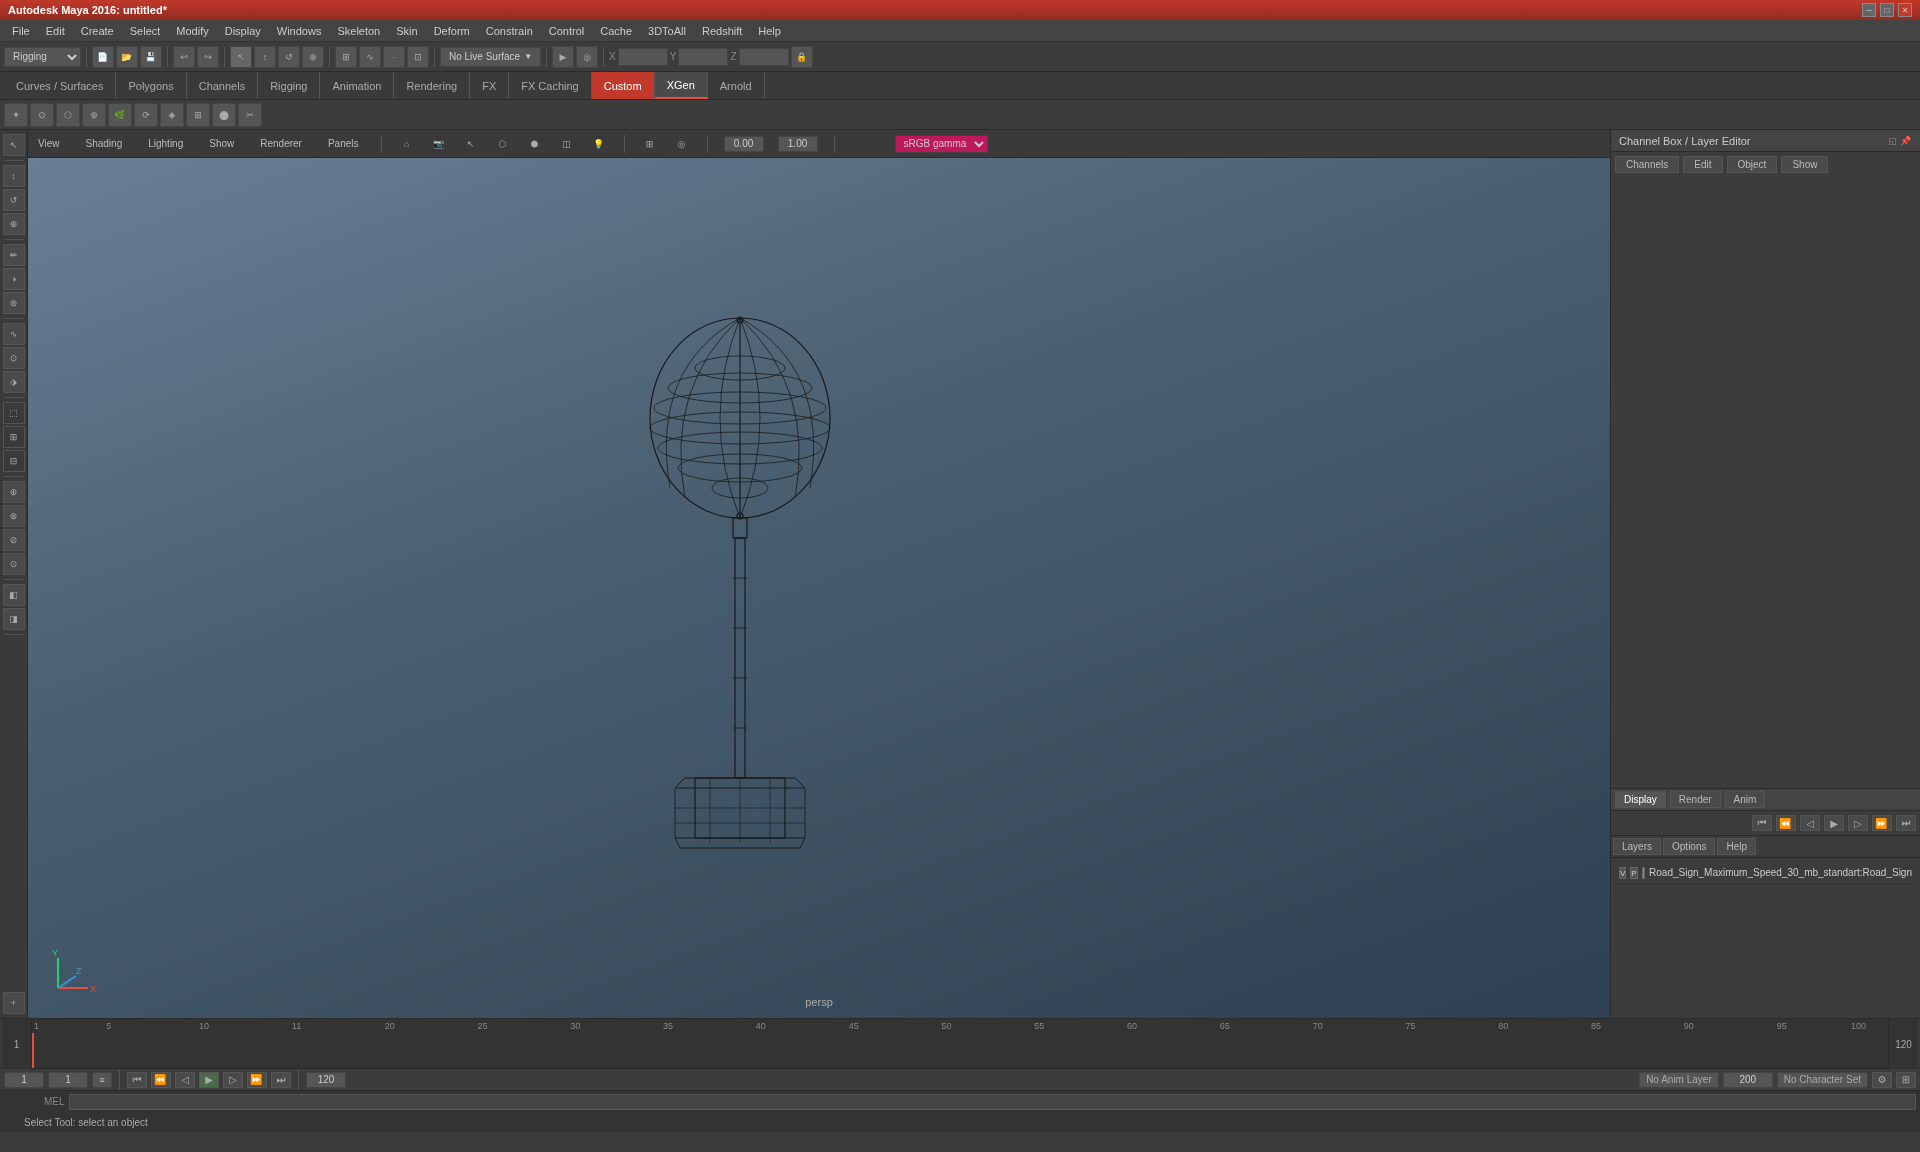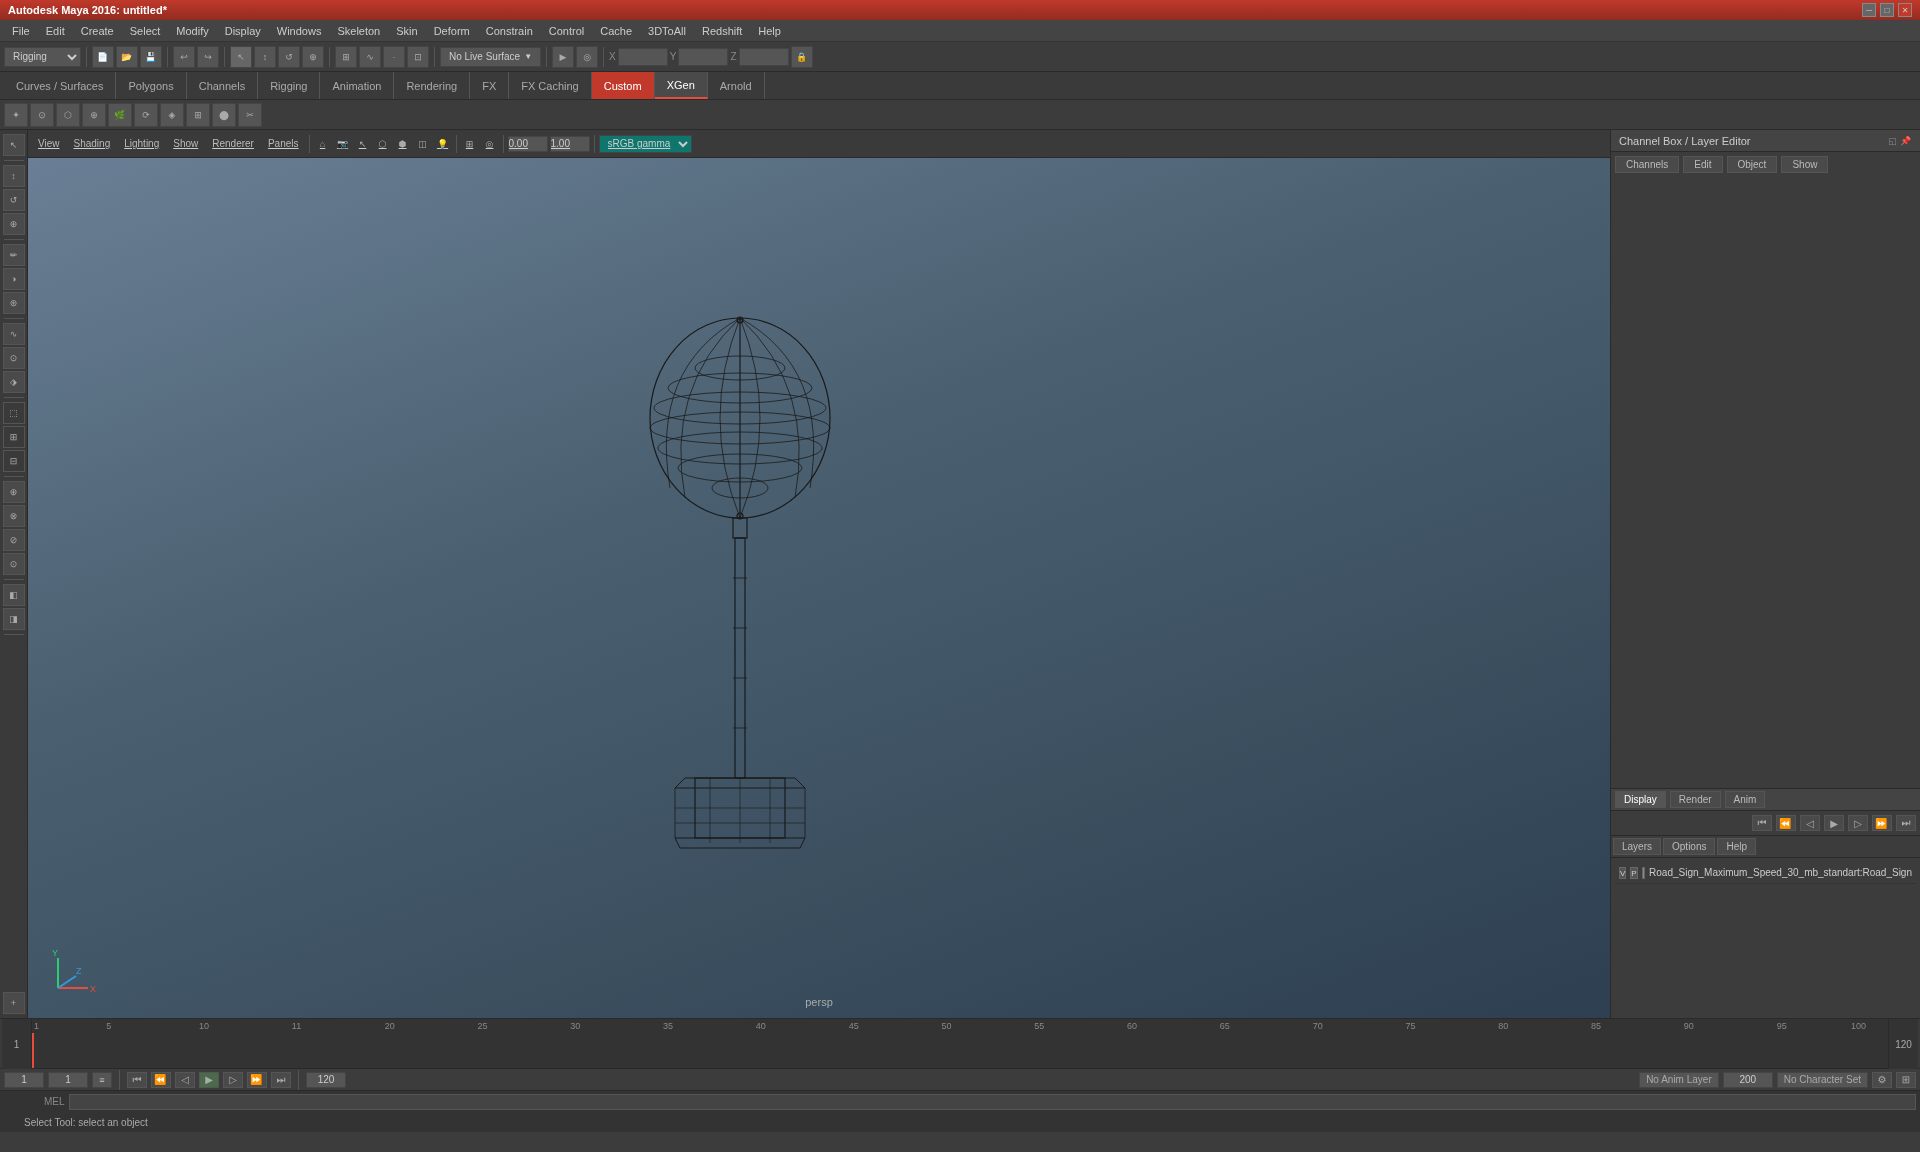--- a/index.html
+++ b/index.html
@@ -206,23 +206,22 @@
       position: relative;
       overflow: hidden;
     }
     #viewport-toolbar {
       width: 100%;
       height: 28px;
       background: #3a3a3a;
       display: flex;
       align-items: center;
       padding: 0 4px;
-      gap: 2px;
+      gap: 14px;
       border-bottom: 1px solid #2a2a2a;
-      text-decoration: underline;
     }
     .vp-menu {
       padding: 2px 6px;
       cursor: pointer;
       font-size: 10px;
       color: #bbb;
     }
     .vp-separator { width: 1px; height: 18px; background: #555; margin: 0 2px; }
     .vp-btn {
       width: 18px;
@@ -230,35 +229,37 @@
       background: transparent;
       border: none;
       cursor: pointer;
       display: flex;
       align-items: center;
       justify-content: center;
       color: #aaa;
       font-size: 9px;
     }
     .gamma-select {
-      background: #0f766e;
+      background: #be185d;
       border: 1px solid #444;
       color: #ccc;
       font-size: 10px;
       padding: 1px 4px;
       height: 18px;
       cursor: pointer;
+      margin-left: 44px;
     }
     .vp-number {
       width: 40px;
       height: 16px;
       background: #555;
       border: 1px solid #444;
       color: #ccc;
       font-size: 10px;
+      text-align: center;
     }
 
     
     #viewport-canvas {
       width: 100%;
       height: calc(100% - 28px);
       background: linear-gradient(160deg, #6a7f95 0%, #4a6070 40%, #2d3f50 100%);
       position: relative;
     }
 

